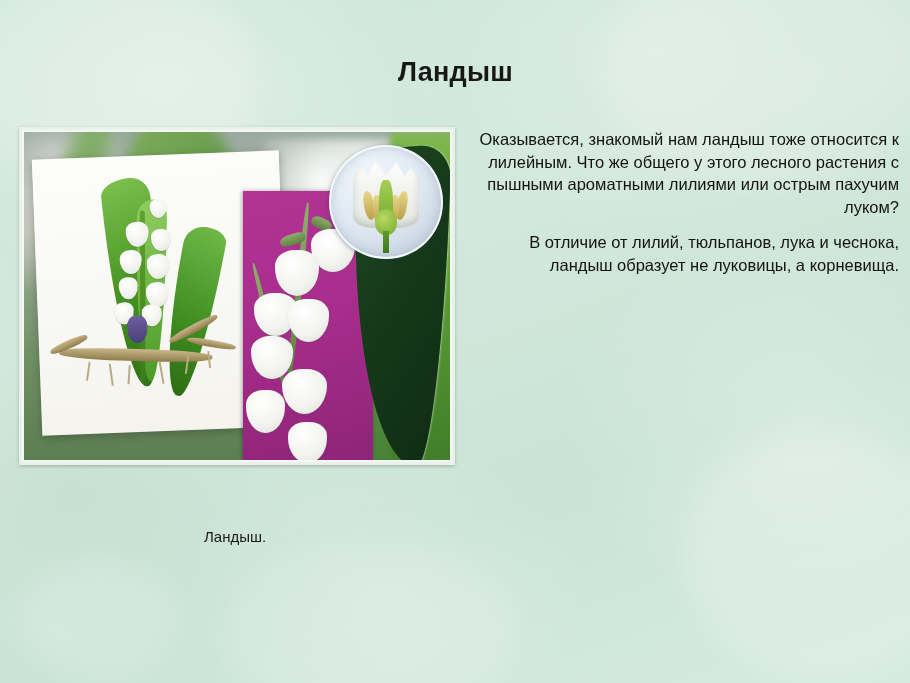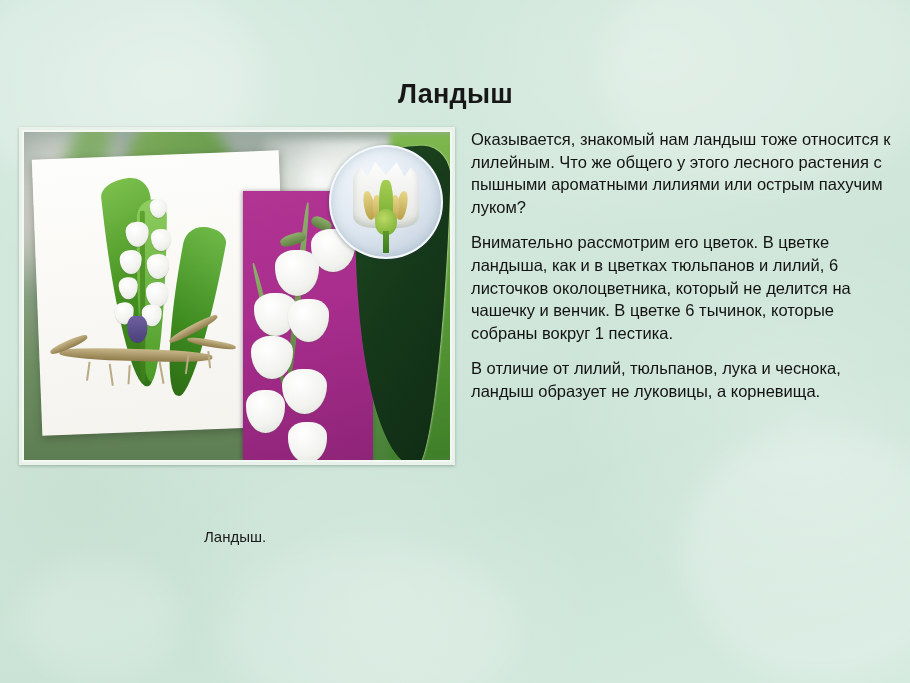--- a/index.html
+++ b/index.html
@@ -20,21 +20,21 @@
       radial-gradient(ellipse 300px 240px at 42% 88%, rgba(255,255,255,.20), rgba(255,255,255,0) 70%),
       radial-gradient(ellipse 260px 200px at 8% 72%,  rgba(186,214,196,.35), rgba(255,255,255,0) 72%),
       linear-gradient(160deg,#cde6da 0%,#d3e8dc 38%,#cae3d6 68%,#d6ebe0 100%);
   }
   
   .wm{position:absolute;pointer-events:none;border-radius:50%;filter:blur(14px);}
   
   #title{
     position:absolute;left:398px;top:58px;
     font-size:27px;font-weight:bold;color:#171717;
-    letter-spacing:.2px;line-height:1.1;margin-top:22px;
+    letter-spacing:.2px;line-height:1.1;
   }
   
   #photo-frame{
     position:absolute;left:19px;top:127px;width:436px;height:338px;
     background:#e8f2ea;
     padding:3px;
     box-sizing:border-box;
     box-shadow:0 1px 3px rgba(60,80,65,.35);
   }
   #photo{
@@ -198,21 +198,21 @@
     position:absolute;left:204px;top:528px;
     font-size:15px;color:#1a1a1a;
   }
   
   #text-col{
     position:absolute;left:471px;top:128px;width:428px;
   }
   #text-col p{
     margin:0 0 13px 0;
     font-size:16.5px;line-height:22.6px;color:#131313;
-    text-align:left;
+    text-align:right;
   }
 </style>
 </head>
 <body>
 
 <div id="slide">
 
   <div class="wm" style="left:-40px;top:-30px;width:300px;height:220px;background:rgba(255,255,255,.18);"></div>
   <div class="wm" style="left:600px;top:-50px;width:340px;height:240px;background:rgba(255,255,255,.16);"></div>
   <div class="wm" style="left:680px;top:430px;width:280px;height:250px;background:rgba(255,255,255,.20);"></div>
@@ -290,17 +290,16 @@
         <div class="ins" id="ins-stem"></div>
       </div>
 
     </div>
   </div>
 
   <div id="caption">Ландыш.</div>
 
   <div id="text-col">
     <p>Оказывается, знакомый нам ландыш тоже относится к лилейным. Что же общего у этого лесного растения с пышными ароматными лилиями или острым пахучим луком?</p>
-    <p>Внимательно рассмотрим его цветок. В цветке ландыша, как и в цветках тюльпанов и лилий, 6 листочков околоцветника, который не делится на чашечку и венчик. В цветке 6 тычинок, которые собраны вокруг 1 пестика.</p>
     <p>В отличие от лилий, тюльпанов, лука и чеснока, ландыш образует не луковицы, а корневища.</p>
   </div>
 
 </div>
 
 </body></html>

